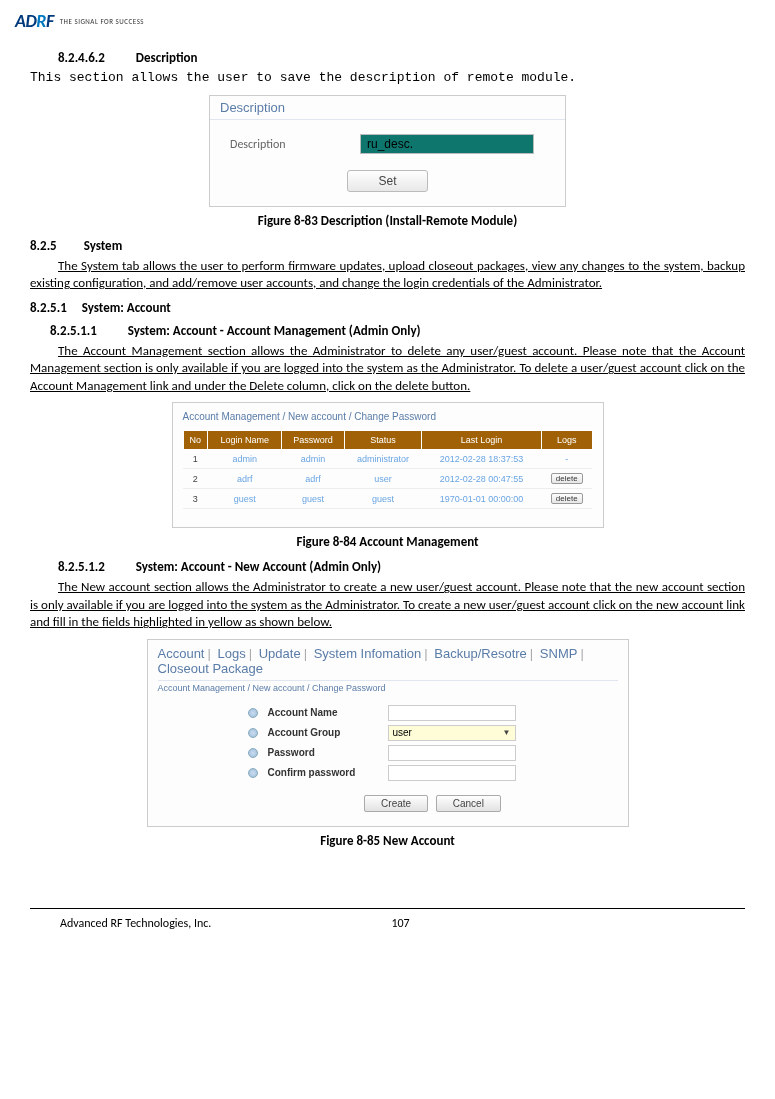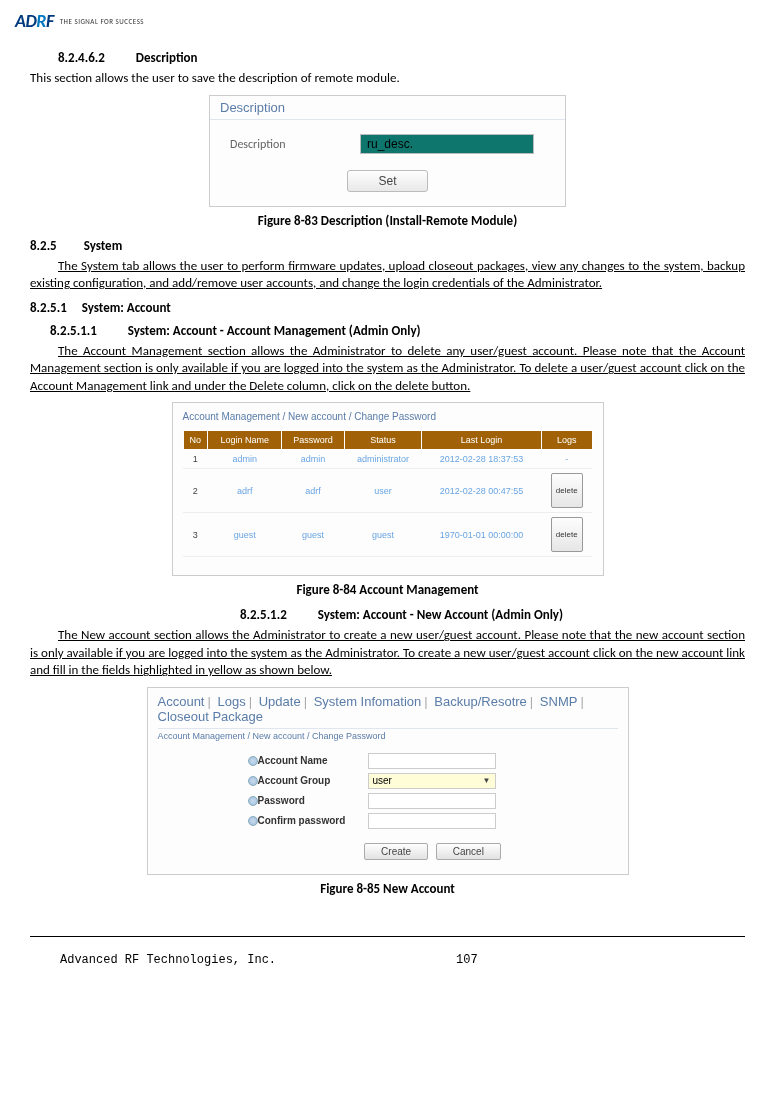--- a/index.html
+++ b/index.html
@@ -43,28 +43,28 @@
     margin: 8px 0 4px 0;
   }
   .h-num {
     display: inline-block;
     margin-right: 28px;
   }
   .sec-8-2-4-6-2 { margin-left: 28px; }
   .sec-8-2-5 { margin-left: 0; }
   .sec-8-2-5-1 { margin-left: 0; }
   .sec-8-2-5-1-1 { margin-left: 20px; }
-  .sec-8-2-5-1-2 { margin-left: 28px; text-align: center; }
+  .sec-8-2-5-1-2 { margin-left: 28px; }
   p.body {
     margin: 4px 0 8px 0;
     line-height: 1.35;
     text-align: justify;
   }
   .indent { text-indent: 28px; text-decoration: underline; }
-  .indent2 { margin-left: 28px; }
+  .indent2 { margin-left: 28px; font-family: Liberation Mono, monospace; }
   .figure-caption {
     text-align: center;
     font-weight: 700;
     margin: 6px 0 10px 0;
   }
   .mock {
     border: 1px solid #ccc;
     background: #fdfdfd;
     margin: 6px auto 4px auto;
   }
@@ -141,21 +141,21 @@
   }
   .am-table td {
     border-bottom: 1px solid #eee;
     padding: 4px 3px;
     text-align: center;
     color: #6aa5e3;
   }
   .am-table td.no { color:#444; }
   .am-delete {
     font-size: 8px;
-    padding: 12px 4px;
+    padding: 0 4px;
     border: 1px solid #999;
     background: linear-gradient(#fdfdfd,#e6e6e6);
     border-radius: 2px;
     color: #333;
     cursor: pointer;
   }
   
   .mock-na {
     width: 460px;
     padding: 6px 10px 14px 10px;
@@ -173,20 +173,21 @@
     font-size: 9px;
     color: #5a7ca8;
     margin-bottom: 12px;
   }
   .na-form {
     margin-left: 90px;
   }
   .na-row {
     display: flex;
     align-items: center;
+    gap: 10px;
     margin-bottom: 4px;
     font-size: 10px;
   }
   .na-bullet {
     width: 8px; height: 8px;
     border: 1px solid #8ab; border-radius:50%;
     background: radial-gradient(#cde,#9bd);
   }
   .na-label { width: 110px; color:#333; font-weight:600; font-size:10px;}
   .na-input {
@@ -204,25 +205,24 @@
   .na-btns { text-align:center; margin-top:14px;}
   .na-btns button {
     background: linear-gradient(#fefefe,#e2e2e2);
     border:1px solid #aaa; border-radius:2px;
     padding:2px 16px; font-size:10px; color:#444; margin:0 2px;
     cursor: pointer;
   }
   
   .footer {
     border-top: 1px solid #000;
-    margin-top: 40px;
-    padding-top: 16px;
+    margin-top: 60px;
+    padding-top: 7px;
     display:flex;
     font-size: 12px;
-    font-family: Liberation Mono, monospace;
   }
   .footer .company { margin-left: 30px;}
   .footer .pageno { margin-left: 180px;}
 </style>
 </head>
 <body>
 
 <div class="page">
 
   <div class="logo-row">

